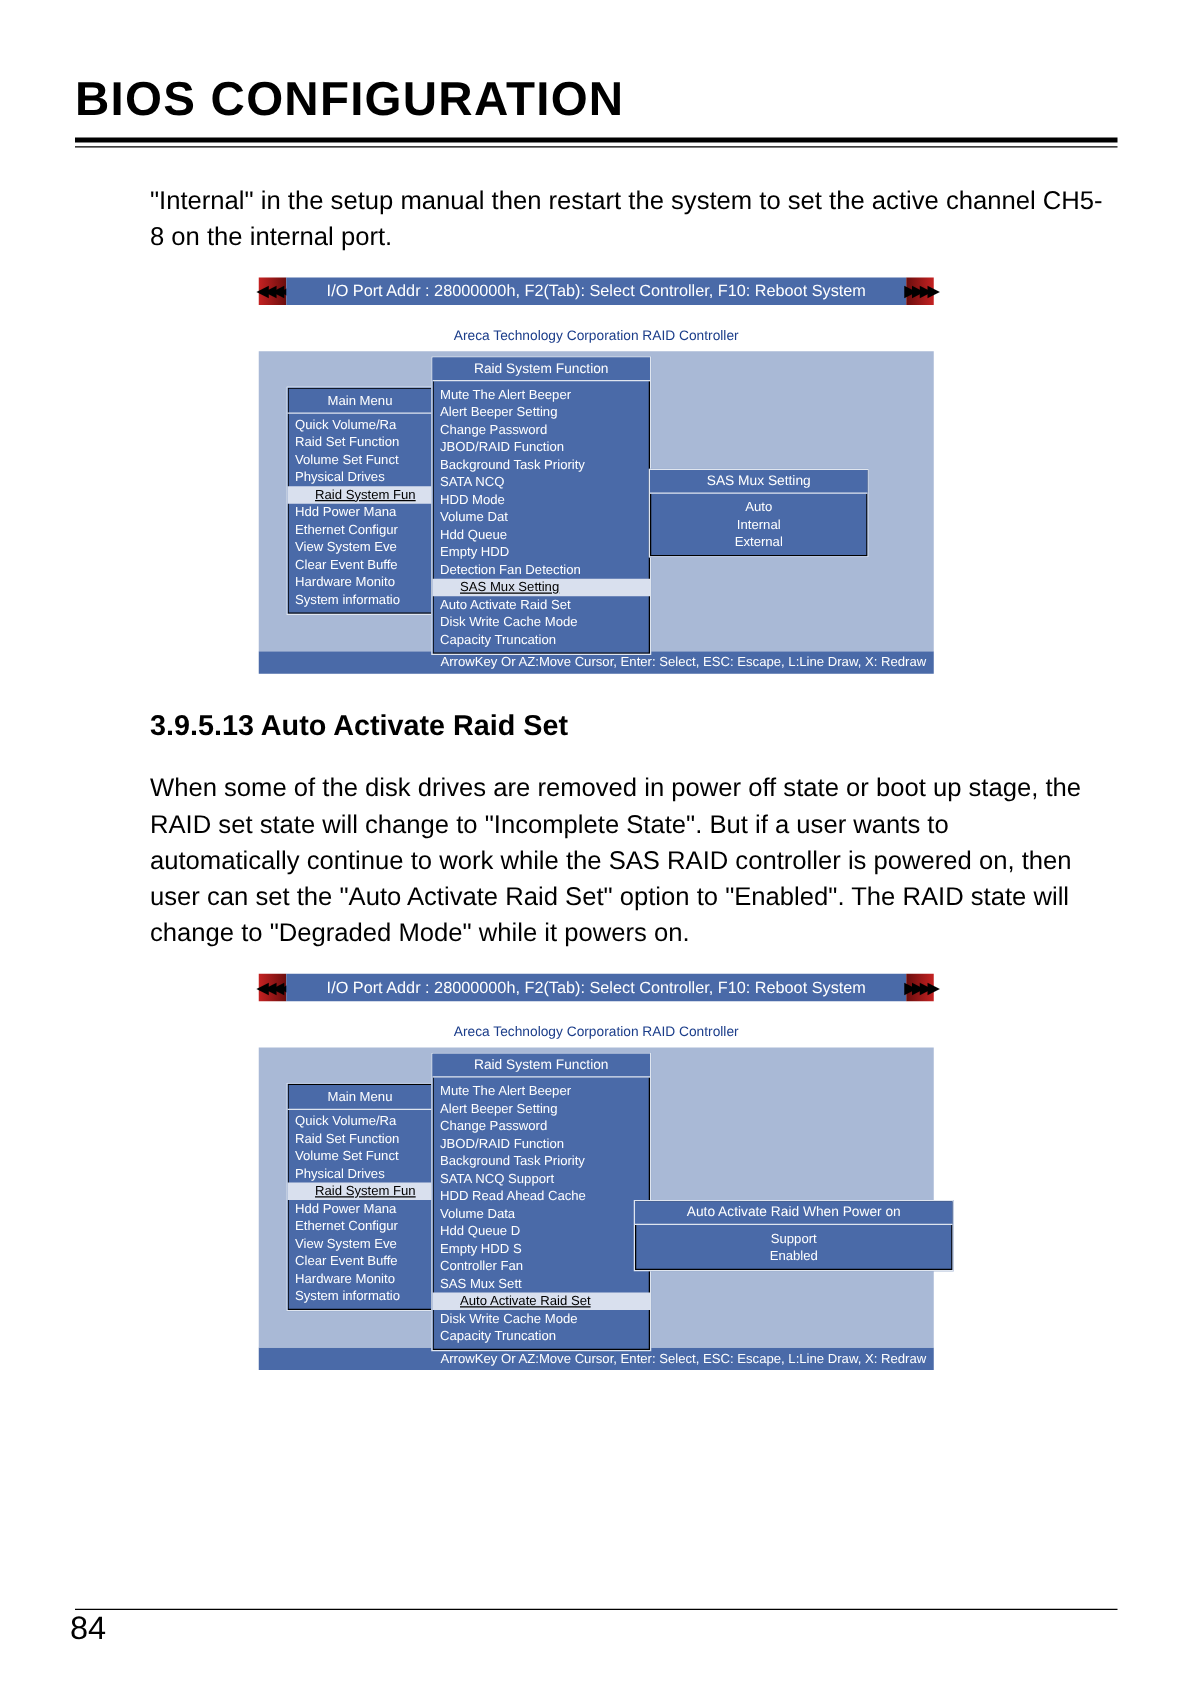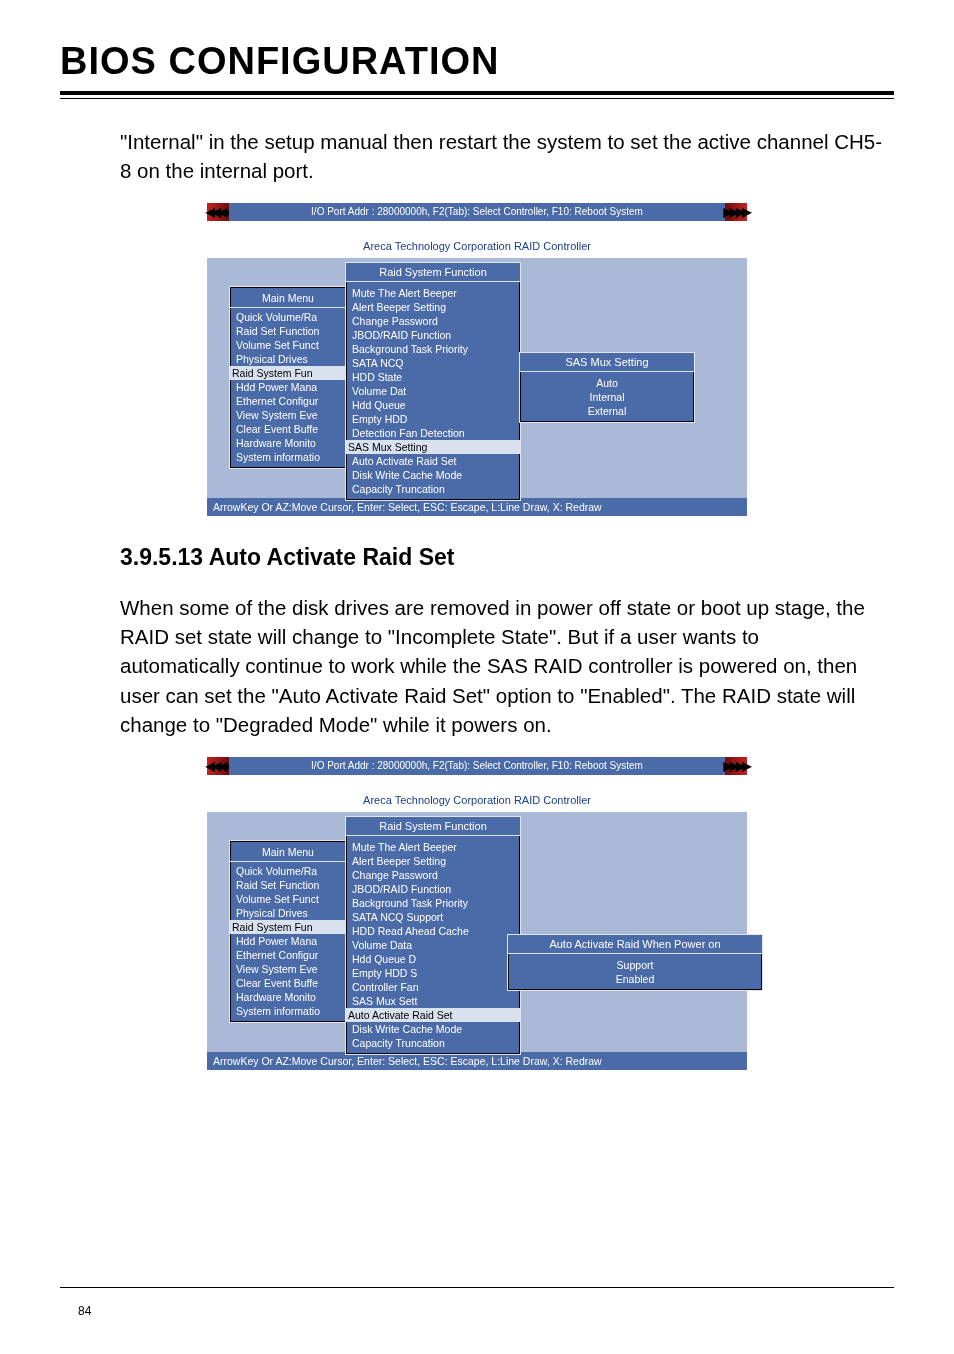--- a/index.html
+++ b/index.html
@@ -12,20 +12,21 @@
     position: relative;
   }
   .page {
     padding: 40px 60px 0 60px;
   }
   .title {
     font-size: 38px;
     font-weight: 900;
     letter-spacing: 1px;
     margin-bottom: 8px;
+    margin-top: 19px;
   }
   .rule-area { margin-bottom: 28px; }
   .thick-rule { height: 4px; background: #000; margin-bottom: 3px; }
   .thin-rule { height: 1px; background: #000; }
   .body-text {
     font-size: 20.5px;
     line-height: 1.42;
     margin-left: 60px;
     margin-right: 10px;
     margin-bottom: 18px;
@@ -43,21 +44,21 @@
     font-size: 11px;
     color: #fff;
     position: relative;
   }
   .bios-header-wrap { display: flex; align-items: stretch; }
   .bios-header {
     flex: 1;
     background: #4a6aa8;
     text-align: center;
     padding: 3px 4px;
-    font-size: 10px;
+    font-size: 13px;
     line-height: 1.2;
   }
   .arrow-band {
     width: 22px;
     display: flex;
     align-items: center;
     justify-content: center;
   }
   .arrow-band.left { background: linear-gradient(90deg,#c42222,#6b0d0d); }
   .arrow-band.right { background: linear-gradient(90deg,#6b0d0d,#c42222); }
@@ -85,33 +86,33 @@
   .panel-title {
     background: #4a6aa8;
     text-align: center;
     padding: 3px 4px;
     border-bottom: 1px solid #dfe5ef;
     font-size: 11px;
   }
   .panel-body { padding: 4px 6px; }
   .panel-body .item { padding: 1px 0; font-size: 10.5px; white-space: nowrap; overflow: hidden; }
   .panel-body .divider { height:1px; background:#dfe5ef; margin:2px -6px; }
-  .panel-body .hl { background:#d9e0ee; color:#000; margin:0 -6px; padding:1px 2px; }
+  .panel-body .hl { background:#d9e0ee; color:#000; margin:0 -6px; padding:1px 22px;text-decoration:underline; }
   .bios-footer {
     background: #4a6aa8;
     color: #fff;
     font-size: 10.5px;
-    text-align: left;
+    text-align: right;
     padding: 3px 6px;
   }
   .page-num {
     position: absolute;
-    left: 78px;
+    left: 56px;
     bottom: 36px;
-    font-size: 12px;
+    font-size: 26px;
     text-align: right;
   }
   .page-num-rule {
     position: absolute;
     left: 60px;
     right: 60px;
     bottom: 66px;
     height: 1px;
     background: #000;
   }
@@ -161,21 +162,21 @@
 
       <div class="panel" style="left:138px; top:4px; width:176px;">
         <div class="panel-title">Raid System Function</div>
         <div class="panel-body">
           <div class="item">Mute The Alert Beeper</div>
           <div class="item">Alert Beeper Setting</div>
           <div class="item">Change Password</div>
           <div class="item">JBOD/RAID Function</div>
           <div class="item">Background Task Priority</div>
           <div class="item">SATA NCQ</div>
-          <div class="item">HDD State</div>
+          <div class="item">HDD Mode</div>
           <div class="item">Volume Dat</div>
           <div class="item">Hdd Queue</div>
           <div class="item">Empty HDD</div>
           <div class="item">Detection Fan Detection</div>
           <div class="item hl">SAS Mux Setting</div>
           <div class="item">Auto Activate Raid Set</div>
           <div class="item">Disk Write Cache Mode</div>
           <div class="item">Capacity Truncation</div>
         </div>
       </div>

